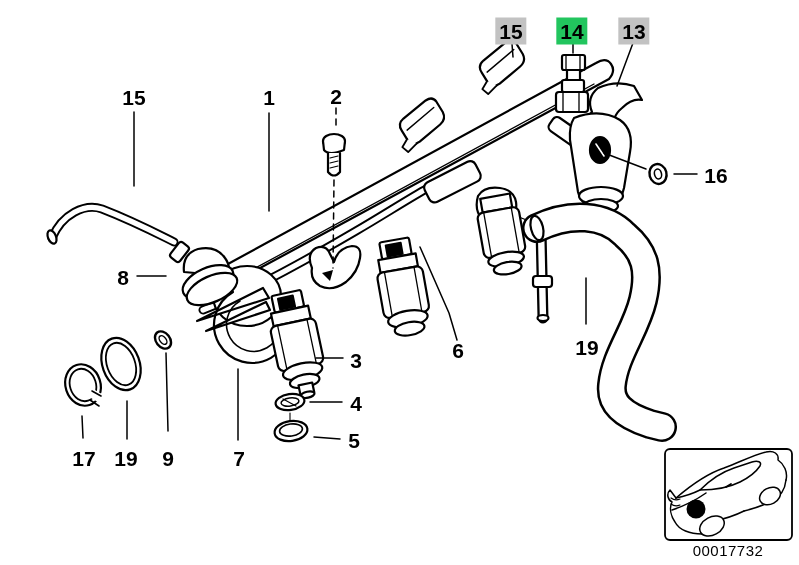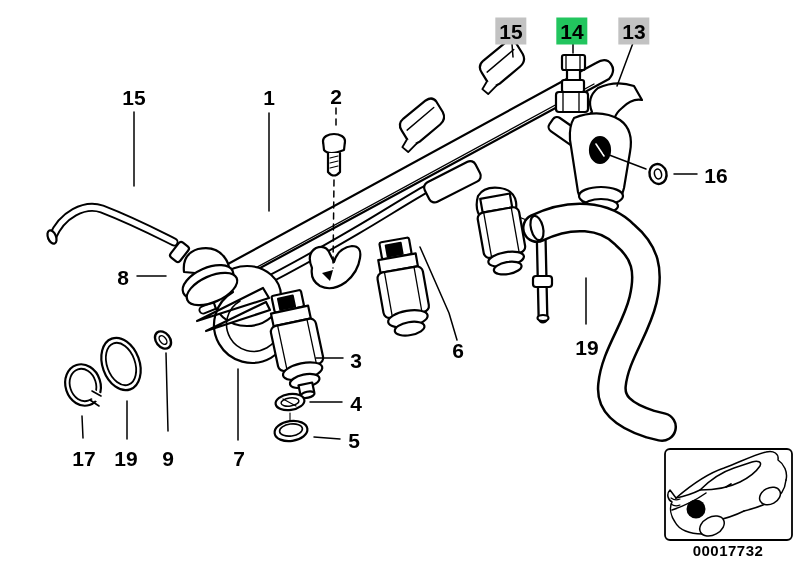--- a/index.html
+++ b/index.html
@@ -4,21 +4,21 @@
 <style>
   html,body{margin:0;padding:0;background:#fff;}
   #stage{position:relative;width:799px;height:565px;background:#fff;overflow:hidden;
          font-family:"Liberation Sans",sans-serif;}
   #art{position:absolute;left:0;top:0;}
   .callout{position:absolute;transform:translate(-50%,-50%);
            font-weight:bold;font-size:21px;line-height:1;color:#000;
            padding:3px 4px;letter-spacing:0px;cursor:default;}
   .callout.hl{background:#c2c2c2;}
   #pn{position:absolute;left:664px;top:542px;width:128px;text-align:center;
-      font-weight:bold;font-size:15px;letter-spacing:0.5px;color:#000;}
+      font-weight:normal;font-size:15px;letter-spacing:0.5px;color:#000;}
 </style>
 </head>
 <body>
 
 <div id="stage">
 
 <svg id="art" width="799" height="565" viewBox="0 0 799 565">
   <g fill="none" stroke="#000" stroke-width="2.2" stroke-linecap="round" stroke-linejoin="round">
 
     <g>

